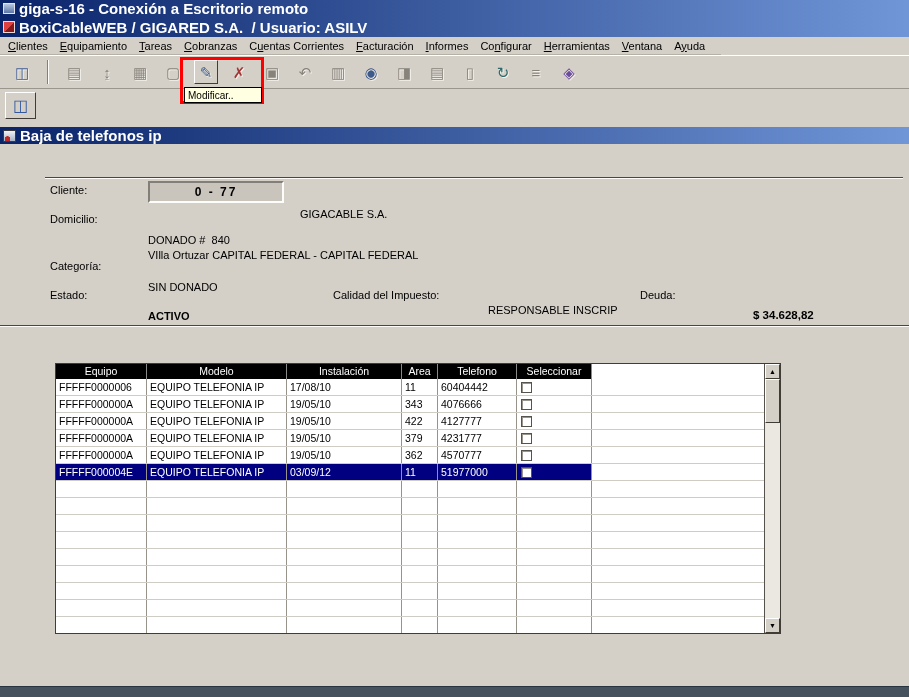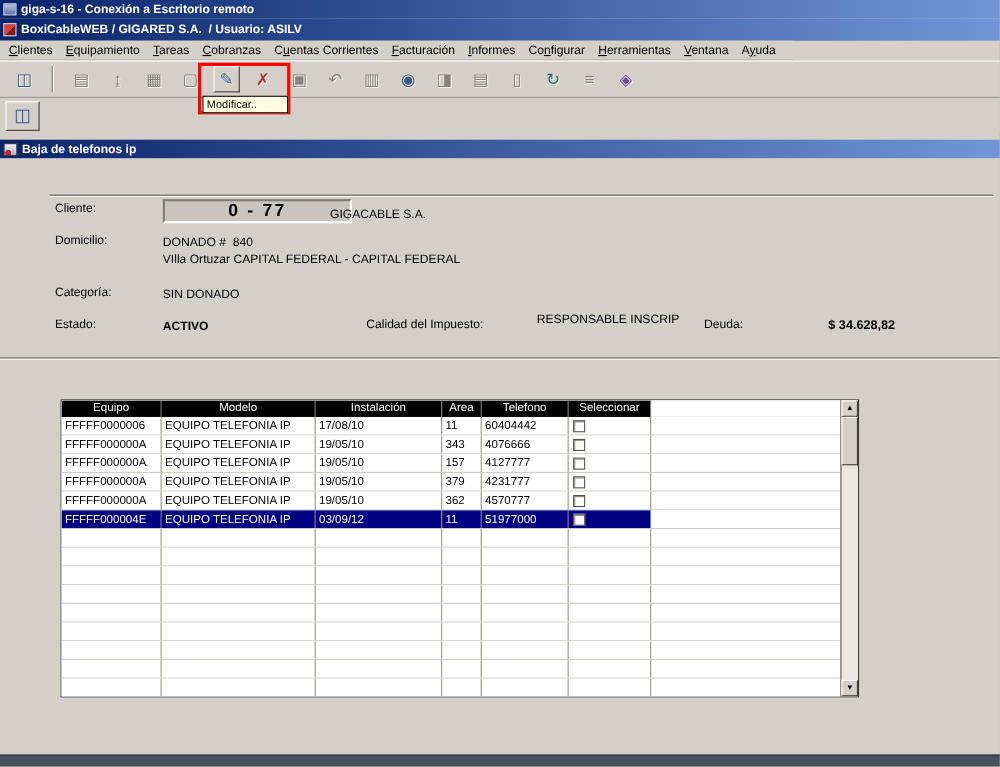--- a/index.html
+++ b/index.html
@@ -11,21 +11,21 @@
   
   .rdp-titlebar { position:absolute; left:0; top:0; width:909px; height:17px;
     background:linear-gradient(to right, var(--titlebar-start,#0a246a), var(--titlebar-end,#7096d8));
     display:flex; align-items:center; gap:4px; padding-left:3px; }
   .app-titlebar { position:absolute; left:0; top:17px; width:909px; height:20px;
     background:linear-gradient(to right, var(--titlebar-start,#0a246a), var(--titlebar-end,#7096d8));
     display:flex; align-items:center; gap:4px; padding-left:3px; }
   .form-titlebar { position:absolute; left:0; top:127px; width:909px; height:17px;
     background:linear-gradient(to right, var(--titlebar-start,#0a246a), var(--titlebar-end,#7096d8));
     display:flex; align-items:center; gap:4px; padding-left:3px; }
-  .bar-title { color:#fff; font-weight:bold; font-size:11px; white-space:pre; }
+  .bar-title { color:#fff; font-weight:bold; font-size:15px; white-space:pre; }
 
   .rdp-icon { width:12px; height:11px; border:1px solid #dfe4ee;
     background:linear-gradient(#b8c8e0,#5a76a8); }
   .app-icon { width:12px; height:12px; border:1px solid #e8d8d8;
     background:linear-gradient(135deg,#e04040 55%,#8a1a1a 55%); }
   .form-win-icon { width:13px; height:12px; border:1px solid #3a3a3a;
     background-image:radial-gradient(circle at 3.5px 8px,#c22626 0 2.5px,transparent 3px),
                      linear-gradient(#f0f2f6,#a8b4c4); }
 
   
@@ -53,27 +53,27 @@
   .tabstrip { position:absolute; left:0; top:88px; width:909px; height:33px; background:var(--window-gray,#d4d0c8);
     border-top:1px solid #9a968e; }
   .form-tab { position:absolute; left:5px; top:3px; width:31px; height:27px; background:var(--window-gray,#d4d0c8);
     border:1px solid; border-color:#fff #403d37 #403d37 #fff; display:flex; align-items:center; justify-content:center; }
   .tab-glyph { font-size:16px; line-height:1; color:#31589e; }
 
   
   .form-body { position:absolute; left:0; top:144px; width:909px; height:542px; background:var(--window-gray,#d4d0c8); }
   .etched { position:absolute; height:2px; border-top:1px solid #4a473f; border-bottom:1px solid #fdfcf8; }
   .flabel { position:absolute; font-weight:normal; font-size:11px; color:#000; white-space:pre; }
-  .fval { position:absolute; font-size:11px; color:#000; white-space:pre; }
+  .fval { position:absolute; font-size:11px; color:#000; white-space:pre;margin-top:19px; }
   .fbold { font-weight:bold; }
   .deuda { font-size:11.5px; }
-  .cliente-box { position:absolute; width:172px; height:22px; background:#c9c5bd;
+  .cliente-box { position:absolute; width:136px; height:22px; background:#c9c5bd;
     border-top:2px solid #827f78; border-left:2px solid #827f78;
     border-bottom:2px solid #fdfdfb; border-right:2px solid #fdfdfb;
-    display:flex; align-items:center; justify-content:center; font-weight:bold; font-size:16px; letter-spacing:2px; }
+    display:flex; align-items:center; justify-content:center; font-weight:bold; font-size:12px; letter-spacing:2px; }
 
   
   .datatable { position:absolute; left:55px; top:219px; width:726px; height:271px;
     border:1px solid #403d37; background:#fff; }
   .grid-area { position:absolute; left:0; top:0; right:16px; bottom:0; overflow:hidden; background:#fff; }
   .grid-header { display:flex; height:15px; border-bottom:1px solid #55524c; }
   .hcell { background:var(--header-bg,#000); color:#fff; font-size:10.5px; text-align:center;
     line-height:14px; height:15px; border-right:1px solid #8a8a8a; overflow:hidden; white-space:nowrap; }
   .hfiller { flex:1; background:#fff; border-right:none; }
   .grid-row { display:flex; height:17px; background:#fff; border-bottom:1px solid #cfccc5; }
@@ -248,21 +248,21 @@
               <div class="cell c2">19/05/10</div>
               <div class="cell c3">343</div>
               <div class="cell c4">4076666</div>
               <div class="cell c5 sel-cell"><span class="checkbox"></span></div>
               <div class="cell filler"></div>
             </div>
             <div class="grid-row">
               <div class="cell c0">FFFFF000000A</div>
               <div class="cell c1">EQUIPO TELEFONIA IP</div>
               <div class="cell c2">19/05/10</div>
-              <div class="cell c3">157</div>
+              <div class="cell c3">422</div>
               <div class="cell c4">4127777</div>
               <div class="cell c5 sel-cell"><span class="checkbox"></span></div>
               <div class="cell filler"></div>
             </div>
             <div class="grid-row">
               <div class="cell c0">FFFFF000000A</div>
               <div class="cell c1">EQUIPO TELEFONIA IP</div>
               <div class="cell c2">19/05/10</div>
               <div class="cell c3">379</div>
               <div class="cell c4">4231777</div>

